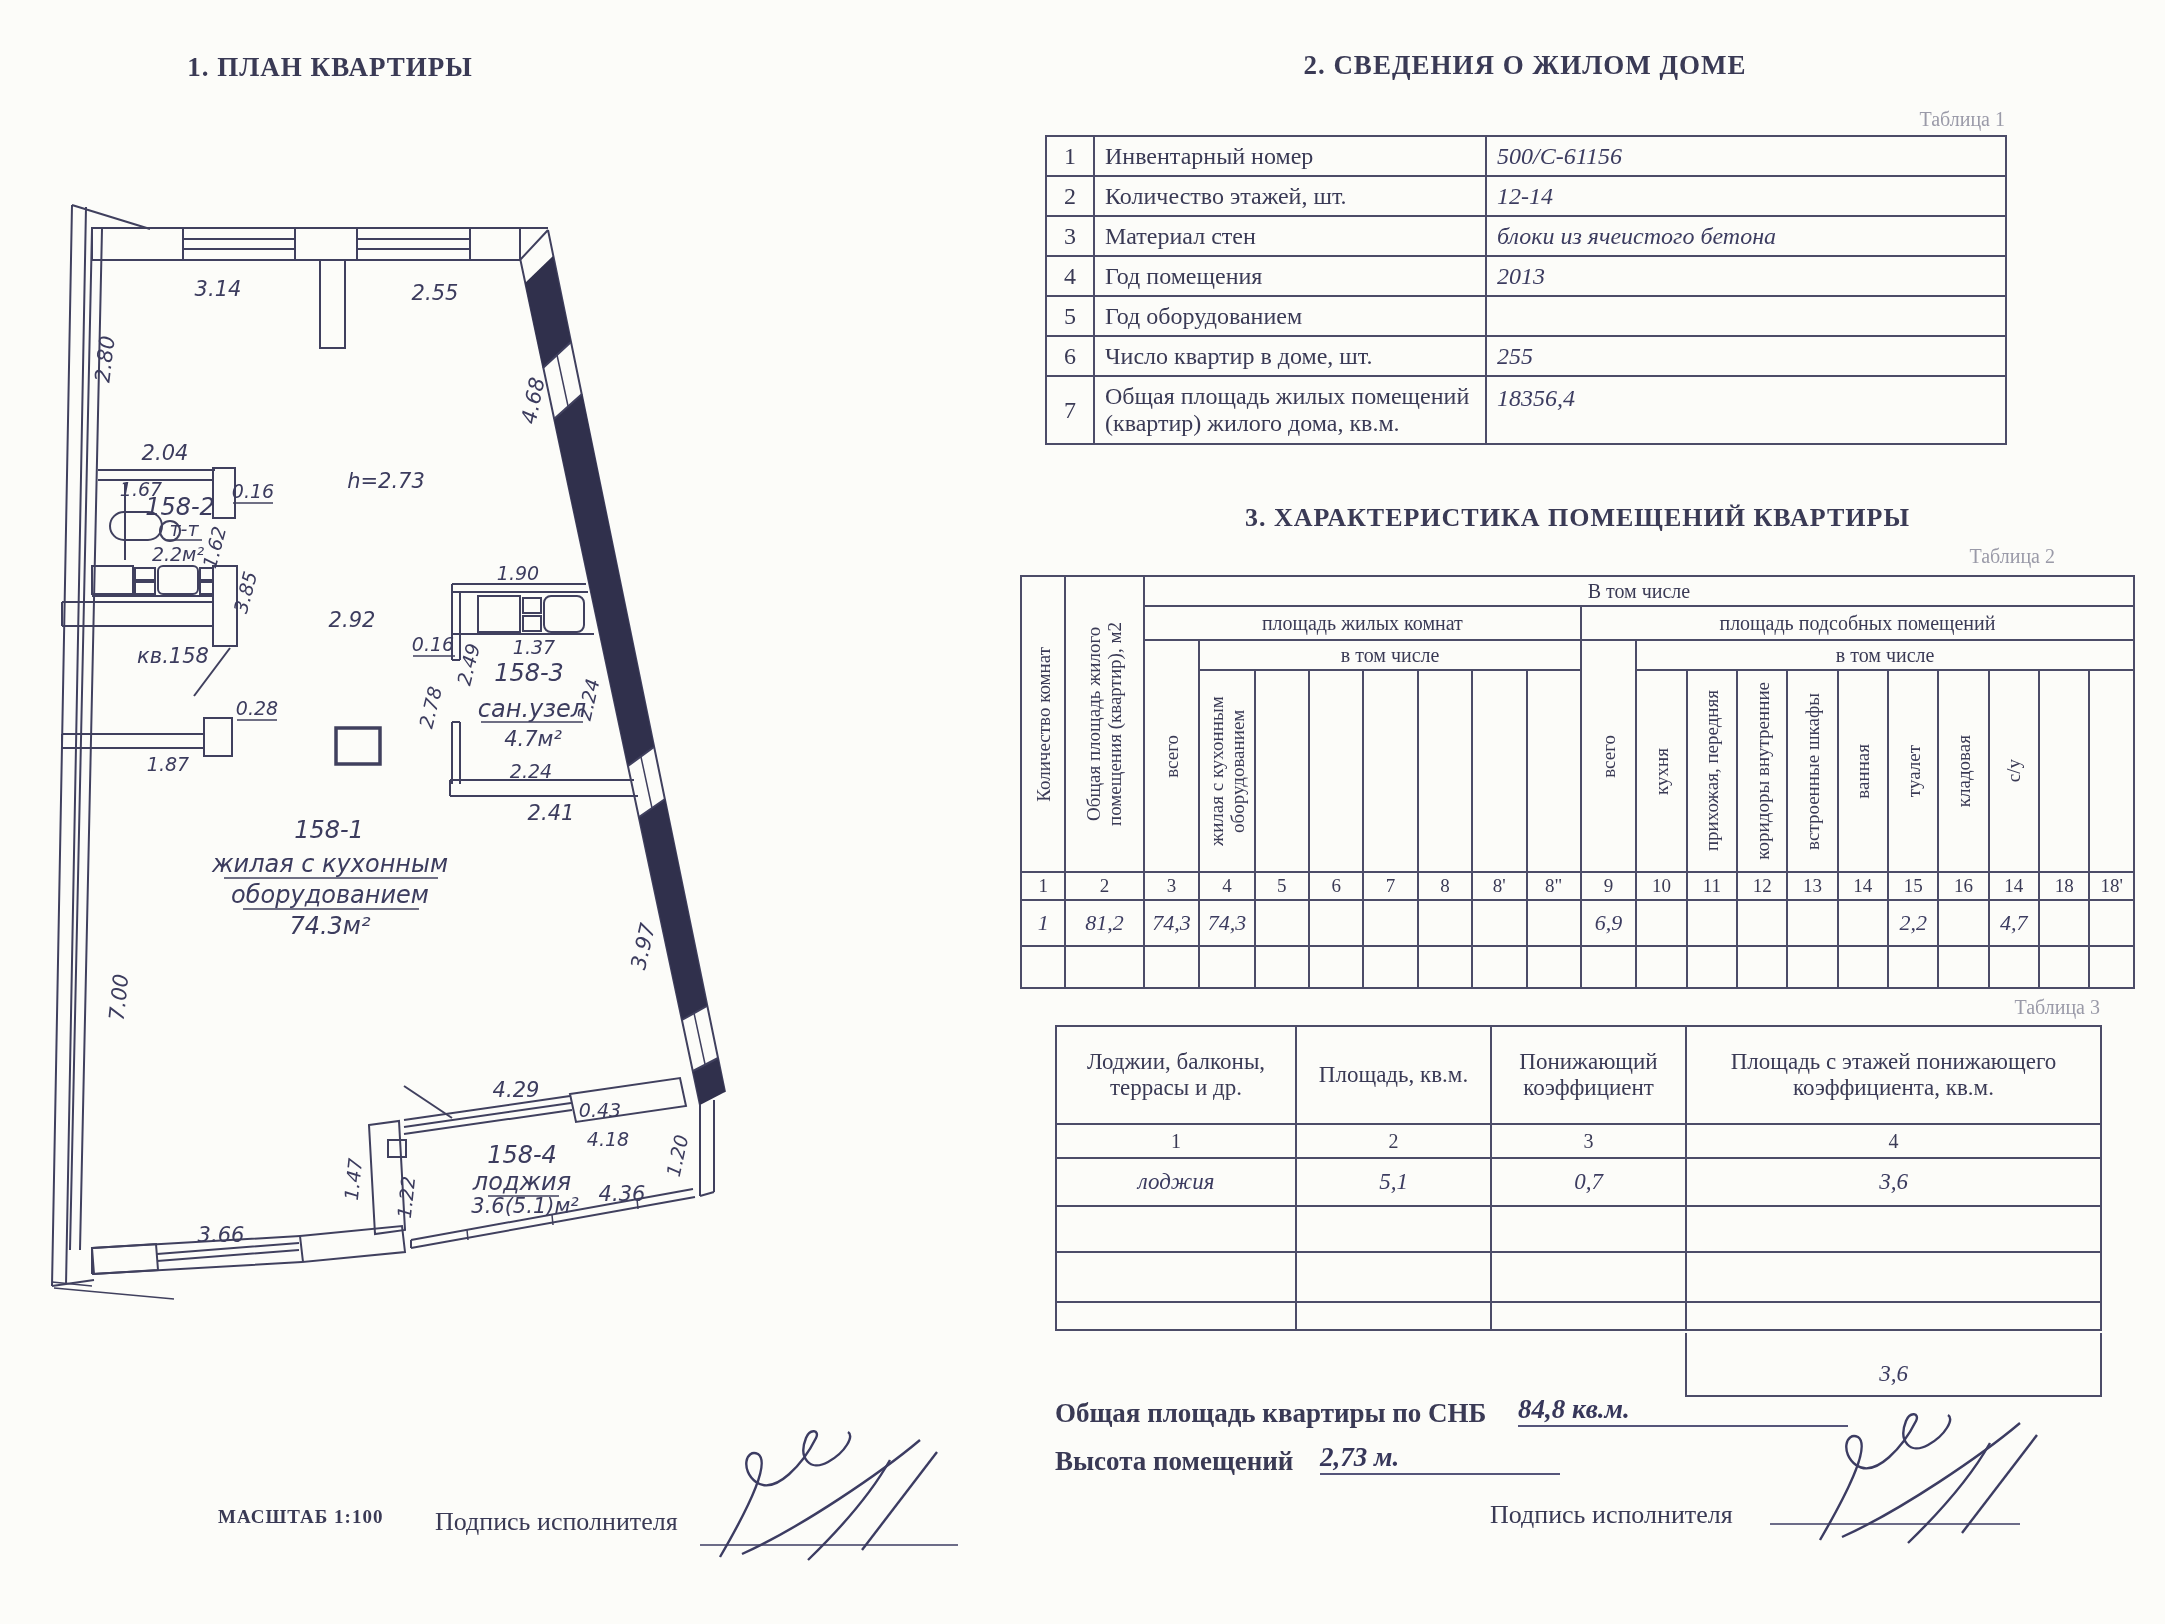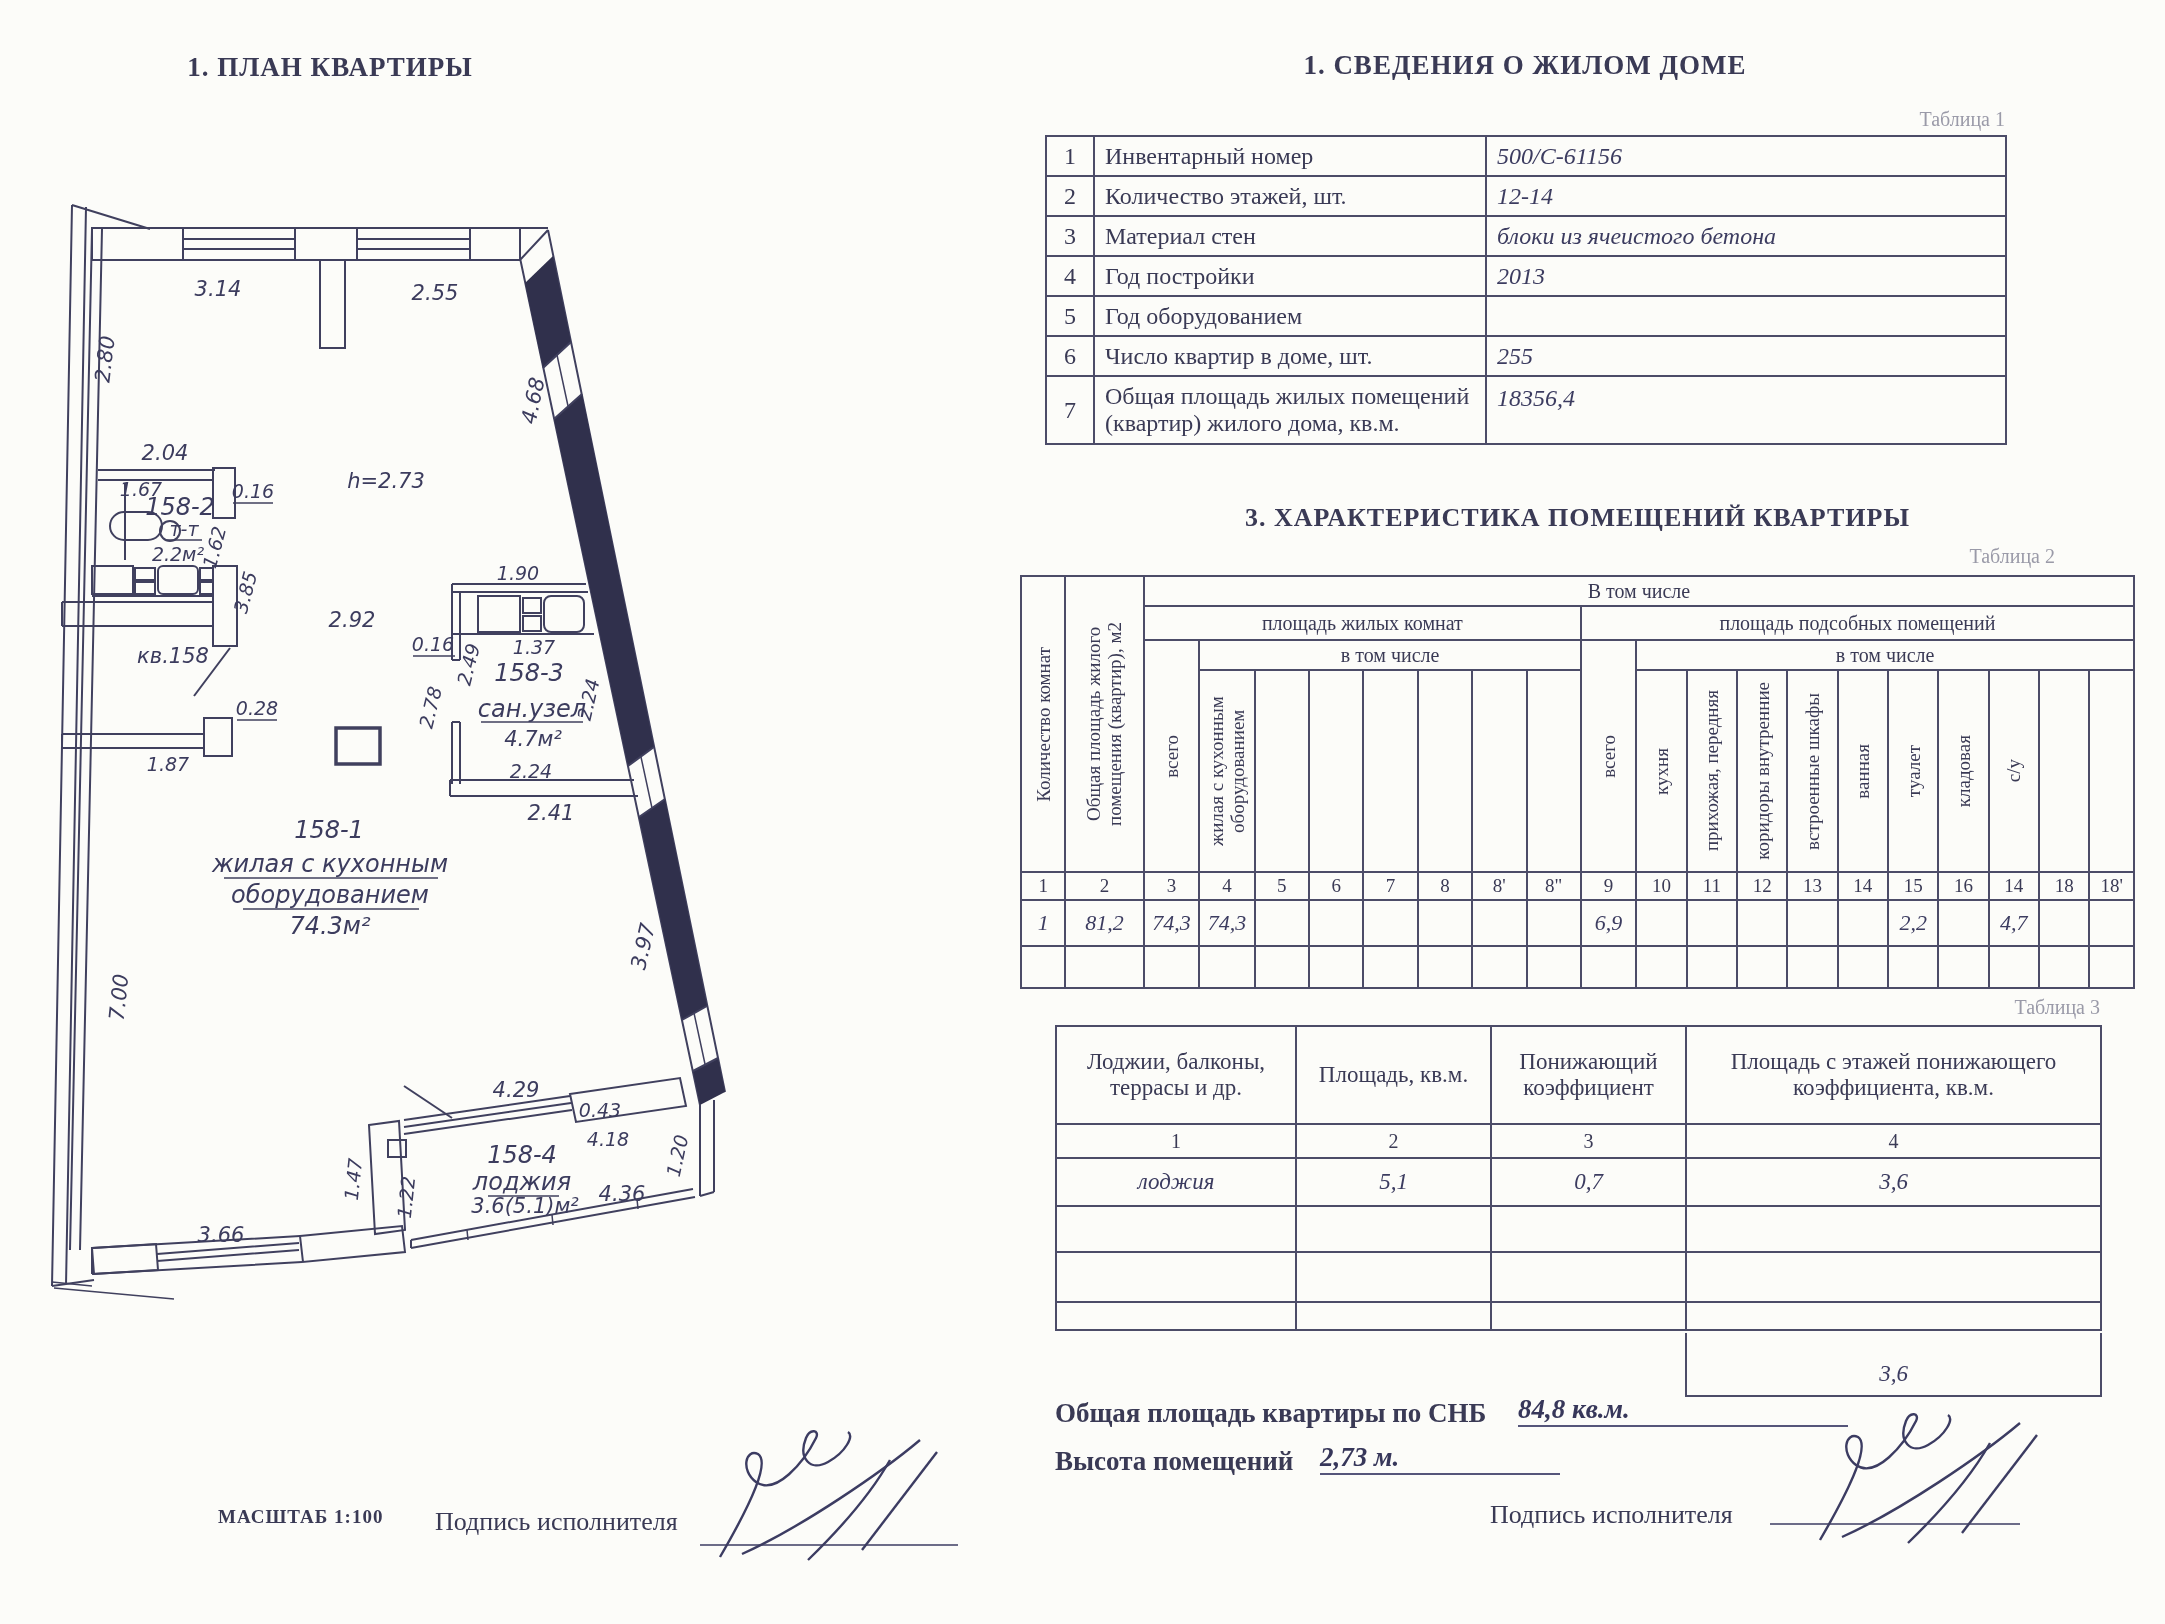--- a/index.html
+++ b/index.html
@@ -191,21 +191,21 @@
         <path d="M8,125 C40,70 58,30 46,22 C34,16 28,38 44,50 C64,64 92,30 104,6 C108,-2 98,-4 94,6 C86,26 98,40 116,30 C134,20 142,4 136,0"></path>
         <path d="M30,122 C90,95 170,40 208,8"></path>
         <path d="M96,128 C130,95 160,60 178,28"></path>
         <path d="M150,118 L225,20"></path>
       </g>
       <path d="M1770,1524 H2020" stroke-width="1.6"></path>
     </g>
   </svg>
 
   <div class="abs sec-title" style="left:20px;top:52px;width:620px;">1. ПЛАН КВАРТИРЫ</div>
-  <div class="abs sec-title" style="left:1045px;top:50px;width:960px;">1. СВЕДЕНИЯ О ЖИЛОМ ДОМЕ</div>
+  <div class="abs sec-title" style="left:1045px;top:50px;width:960px;">2. СВЕДЕНИЯ О ЖИЛОМ ДОМЕ</div>
   <div class="abs tab-label" style="left:1845px;top:108px;width:160px;">Таблица 1</div>
 
   <table class="t1 abs" style="left:1045px;top:135px;">
     <colgroup>
         <col style="width:48px">
         <col style="width:392px">
         <col style="width:520px">
       </colgroup>
     <tbody>
         <tr>
@@ -218,21 +218,21 @@
       <td>Количество этажей, шт.</td>
       <td class="val">12-14</td>
     </tr>
     <tr>
       <td class="num">3</td>
       <td>Материал стен</td>
       <td class="val">блоки из ячеистого бетона</td>
     </tr>
     <tr>
       <td class="num">4</td>
-      <td>Год постройки</td>
+      <td>Год помещения</td>
       <td class="val">2013</td>
     </tr>
     <tr>
       <td class="num">5</td>
       <td>Год оборудованием</td>
       <td class="val"></td>
     </tr>
     <tr>
       <td class="num">6</td>
       <td>Число квартир в доме, шт.</td>

